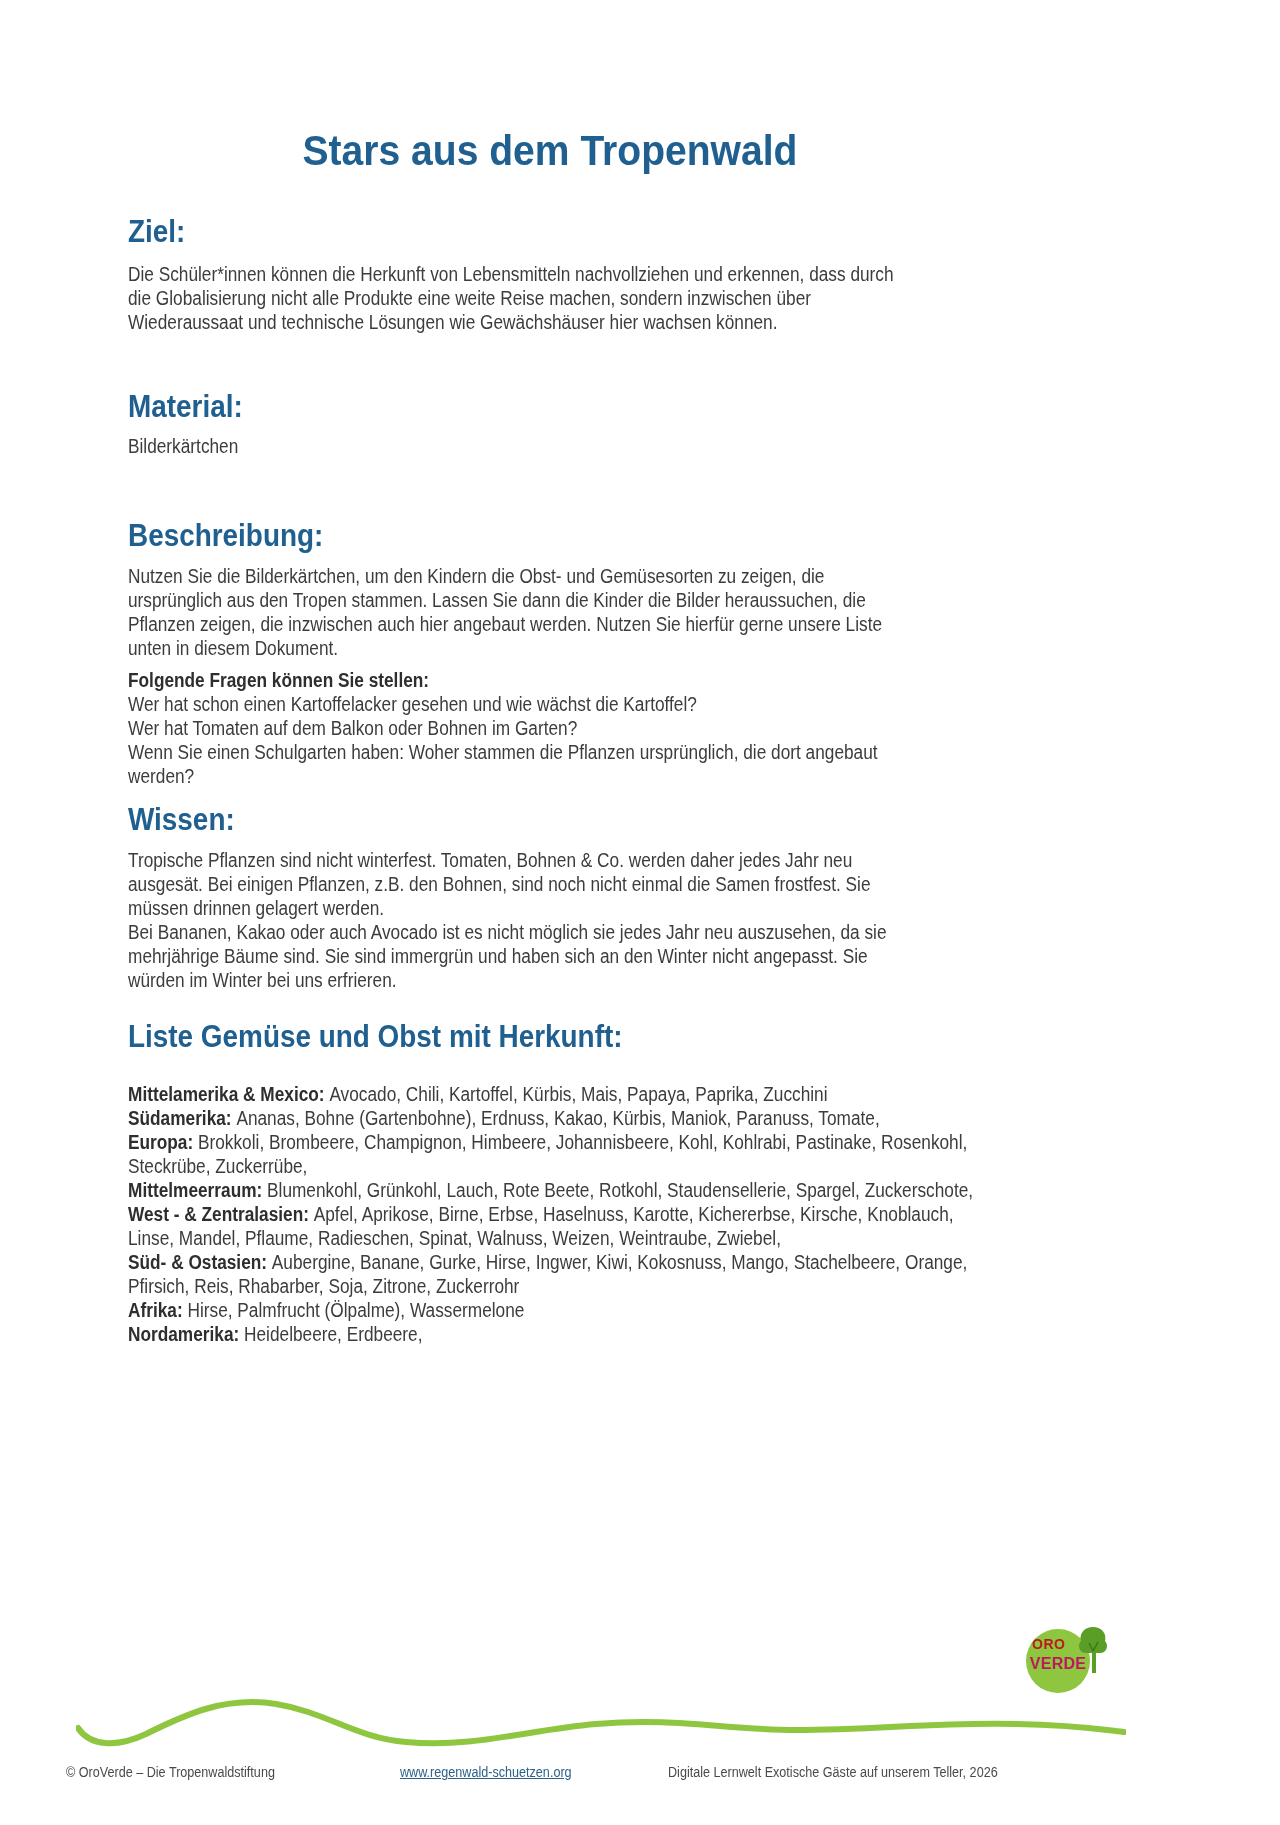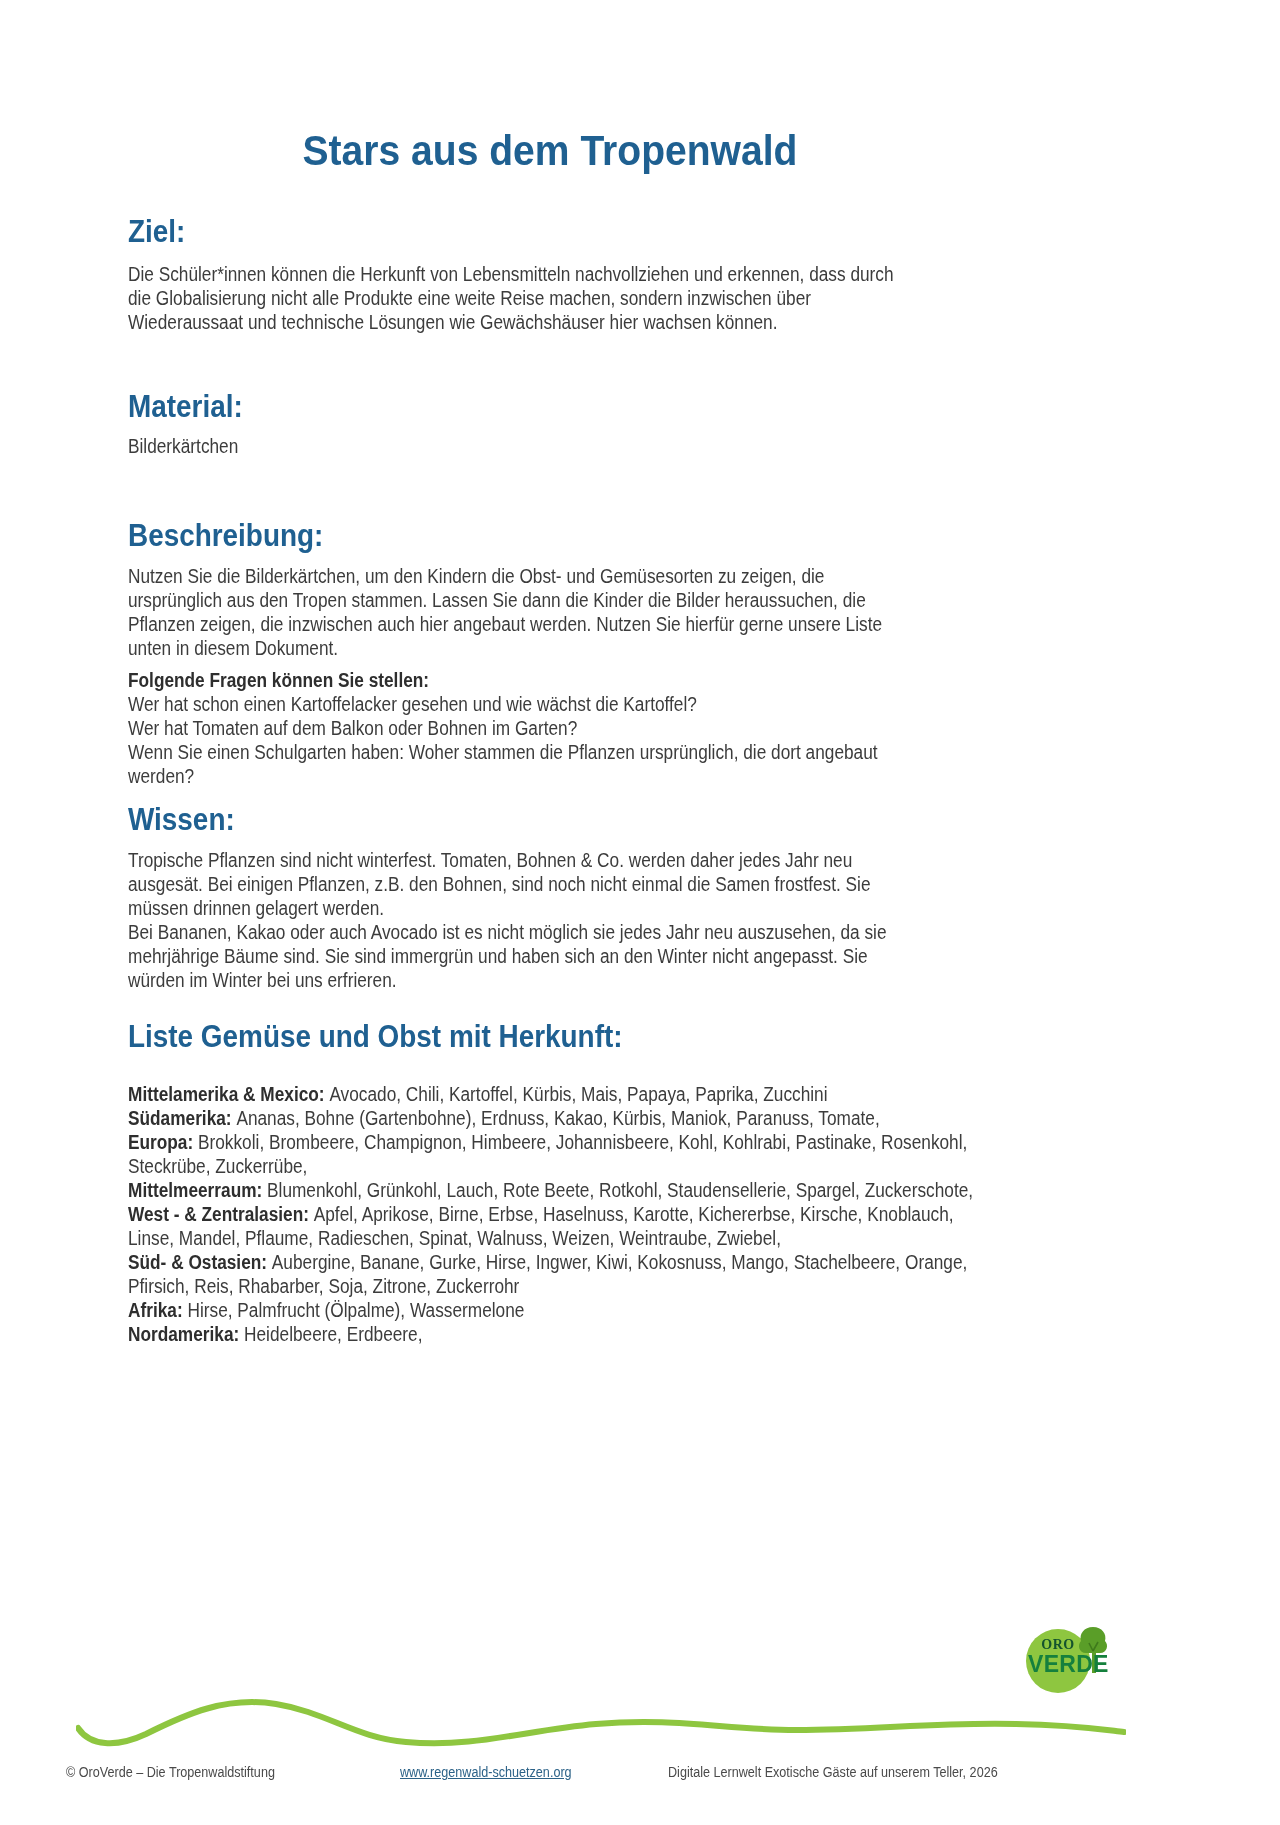--- a/index.html
+++ b/index.html
@@ -137,36 +137,34 @@
     position: absolute;
     left: 0; top: 6px;
     width: 64px; height: 64px;
     border-radius: 50%;
     background: #8ec640;
   }
   .logo-oro {
     position: absolute;
     left: 6px; top: 14px;
     width: 52px;
-    text-align: center;
     font-size: 14px;
     font-weight: bold;
-    color: #14532d;
+    color: #b91c1c;
     letter-spacing: 0.5px;
     line-height: 15px;
-    font-family: Liberation Serif, serif;
   }
   .logo-verde {
     position: absolute;
     left: 2px; top: 32px;
     width: 60px;
     text-align: center;
-    font-size: 23px;
-    font-weight: bold;
-    color: #15803d;
+    font-size: 16px;
+    font-weight: bold;
+    color: #be185d;
     letter-spacing: 0.3px;
     line-height: 18px;
   }
   .logo-tree {
     position: absolute;
     left: 50px; top: 0px;
     width: 34px; height: 52px;
   }
 </style>
 </head>

